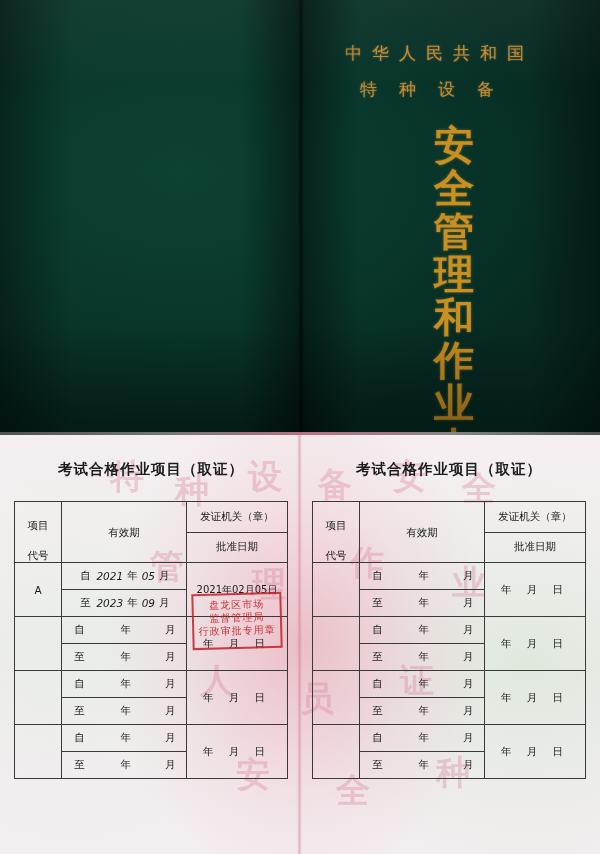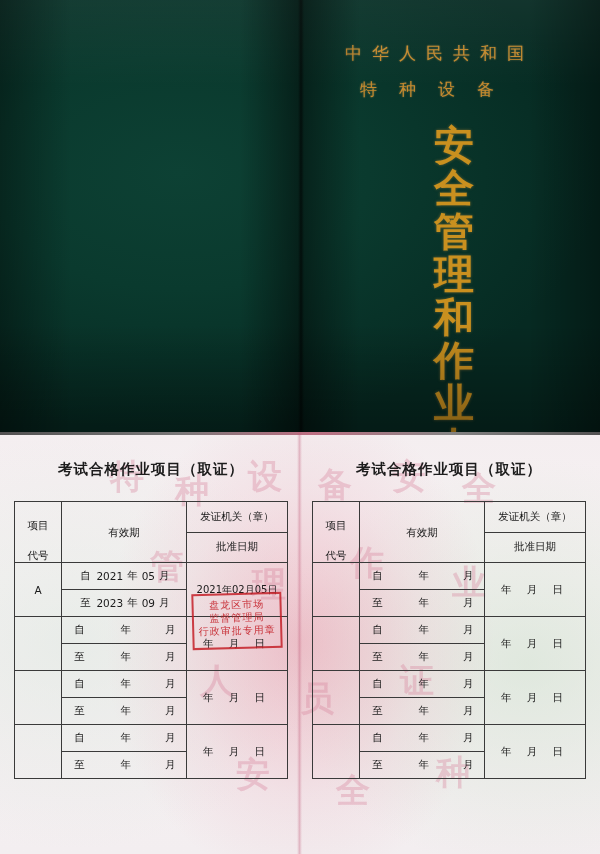--- a/index.html
+++ b/index.html
@@ -166,21 +166,21 @@
   .vrow .lead { width: 14px; text-align: center; }
   .vrow .num { min-width: 0; }
   .vrow .y { letter-spacing: 0; }
   .underline-blank { display:inline-block; width: 26px; }
 
   .datecell {
     font-size: 10.5px;
     letter-spacing: 6px;
   }
 
-  .filled .num { color: #1b1b1b; }
+  .filled .num { color: #1b1b1b; font-style: italic; }
 
   
   .stamp {
     position: absolute;
     left: 182px;
     top: 133px;
     width: 90px;
     height: 56px;
     border: 2px solid rgba(196,32,40,0.85);
     color: rgba(196,32,40,0.9);

